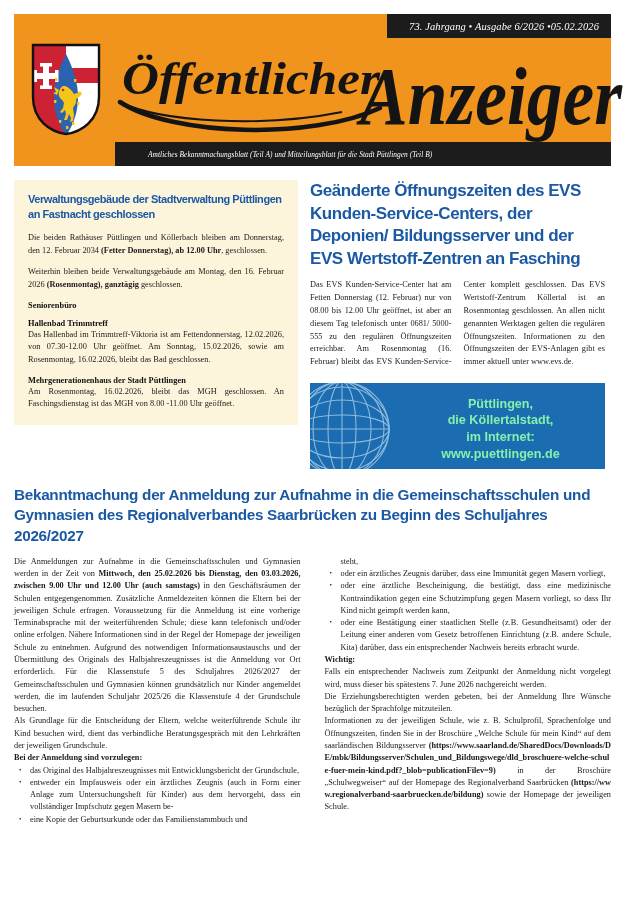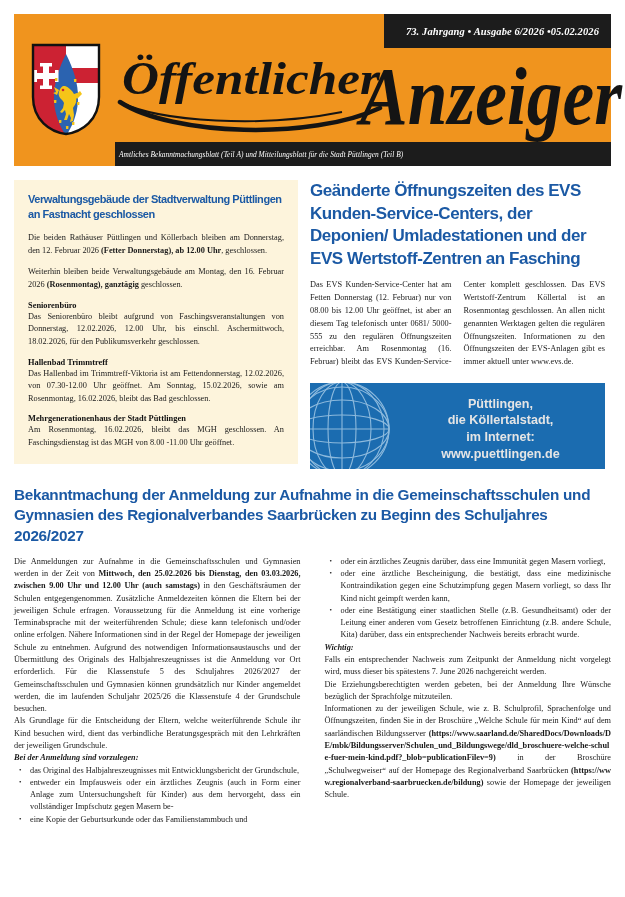--- a/index.html
+++ b/index.html
@@ -21,44 +21,44 @@
     position: relative;
     margin: 14px 14px 0 14px;
     height: 152px;
     background: #f0941e;
     box-sizing: border-box;
   }
   .issue-bar {
     position: absolute;
     top: 0;
     right: 0;
-    height: 34px;
+    height: 24px;
     background: #1c1c1c;
     color: #ffffff;
     display: flex;
     align-items: center;
     padding: 0 12px 0 22px;
     font-family: "Liberation Serif", serif;
     font-style: italic;
-    font-weight: bold;
+    font-weight: normal;
     font-size: 10.5px;
     letter-spacing: 0.1px;
     white-space: nowrap;
   }
   .subtitle-bar {
     position: absolute;
     left: 101px;
     right: 0;
     bottom: 0;
     height: 24px;
     background: #1c1c1c;
     color: #ffffff;
     display: flex;
     align-items: center;
-    padding-left: 4px;
+    padding-left: 33px;
     font-family: "Liberation Serif", serif;
     font-style: italic;
     font-size: 7.4px;
     letter-spacing: 0.05px;
     white-space: nowrap;
   }
   .crest {
     position: absolute;
     left: 16px;
     top: 28px;
@@ -160,21 +160,21 @@
   .promo .ptext {
     position: absolute;
     left: 96px;
     right: 10px;
     top: 13px;
     text-align: center;
     font-family: "Liberation Sans", sans-serif;
     font-weight: bold;
     font-size: 12.6px;
     line-height: 1.32;
-    color: #e5e5e5;
+    color: #86efac;
   }
 
   
   .bottom {
     margin: 16px 14px 0 14px;
   }
   h1.headline-wide {
     font-family: "Liberation Sans", sans-serif;
     font-weight: bold;
     font-size: 15.3px;
@@ -210,21 +210,20 @@
     content: "\2022";
     position: absolute;
     left: -11px;
     top: 0;
     font-size: 7px;
   }
   .lbl {
     font-weight: bold;
     display: block;
     text-align: left;
-    font-style: italic;
   }
   .nowrapish { word-break: break-all; }
 </style>
 </head>
 <body>
 
 <header class="masthead">
 
   <div class="issue-bar">
     <span>73. Jahrgang • Ausgabe 6/2026 •05.02.2026</span>
@@ -290,43 +289,42 @@
     <span>Amtliches Bekanntmachungsblatt (Teil A) und Mitteilungsblatt für die Stadt Püttlingen (Teil B)</span>
   </div>
 </header>
 
 <section class="content">
 
   <div class="col-left">
     <div class="panel-cream">
       <h1 class="headline">Verwaltungsgebäude der Stadtverwaltung Püttlingen an Fastnacht geschlossen</h1>
 
-      <p class="body"><span>Die beiden Rathäuser Püttlingen und Köllerbach bleiben am Donnerstag, den 12. Februar 2026 </span><b>(Fetter Donnerstag), ab 12.00 Uhr</b><span>, geschlossen.</span></p>
+      <p class="body"><span>Die beiden Rathäuser Püttlingen und Köllerbach bleiben am Donnerstag, den 12. Februar 2034 </span><b>(Fetter Donnerstag), ab 12.00 Uhr</b><span>, geschlossen.</span></p>
 
       <p class="body"><span>Weiterhin bleiben beide Verwaltungsgebäude am Montag, den 16. Februar 2026 </span><b>(Rosenmontag), ganztägig</b><span> geschlossen.</span></p>
 
       <div style="margin-top:9px;">
         <p class="sub">Seniorenbüro</p>
-        <p class="body">Das Seniorenbüro bleibt aufgrund von Faschingsveranstaltungen von Donnerstag, 12.02.2026, 12.00 Uhr, bis einschl. Aschermittwoch, 18.02.2026, für den Publikumsverkehr geschlossen.</p>
       </div>
 
       <div style="margin-top:9px;">
         <p class="sub">Hallenbad Trimmtreff</p>
         <p class="body">Das Hallenbad im Trimmtreff-Viktoria ist am Fettendonnerstag, 12.02.2026, von 07.30-12.00 Uhr geöffnet. Am Sonntag, 15.02.2026, sowie am Rosenmontag, 16.02.2026, bleibt das Bad geschlossen.</p>
       </div>
 
       <div style="margin-top:9px;">
         <p class="sub">Mehrgenerationenhaus der Stadt Püttlingen</p>
         <p class="body">Am Rosenmontag, 16.02.2026, bleibt das MGH geschlossen. An Faschingsdienstag ist das MGH von 8.00 -11.00 Uhr geöffnet.</p>
       </div>
     </div>
   </div>
 
   <div class="col-right">
-    <h1 class="headline right">Geänderte Öffnungszeiten des EVS Kunden-Service-Centers, der Deponien/ Umladestationen und der EVS Wertstoff-Zentren an Fasching</h1>
+    <h1 class="headline right">Geänderte Öffnungszeiten des EVS Kunden-Service-Centers, der Deponien/ Bildungsserver und der EVS Wertstoff-Zentren an Fasching</h1>
 
     <div class="evs-cols">
       <p>Das EVS Kunden-Service-Center hat am Fetten Donnerstag (12. Februar) nur von 08.00 bis 12.00 Uhr geöffnet, ist aber an diesem Tag telefonisch unter 0681/ 5000-555 zu den regulären Öffnungszeiten erreichbar. Am Rosenmontag (16. Februar) bleibt das EVS Kunden-Service-Center komplett geschlossen. Das EVS Wertstoff-Zentrum Köllertal ist an Rosenmontag geschlossen. An allen nicht genannten Werktagen gelten die regulären Öffnungszeiten. Informationen zu den Öffnungszeiten der EVS-Anlagen gibt es immer aktuell unter www.evs.de.</p>
     </div>
 
     <div class="promo">
       <div class="globe">
         <svg viewBox="0 0 108 104" xmlns="http://www.w3.org/2000/svg">
           <g fill="none" stroke="#a9cde8" stroke-width="1.1" opacity="0.95">
             <circle cx="54" cy="52" r="47"></circle>
@@ -361,20 +359,21 @@
       <p>Als Grundlage für die Entscheidung der Eltern, welche weiterführende Schule ihr Kind besuchen wird, dient das verbindliche Beratungsgespräch mit den Lehrkräften der jeweiligen Grundschule.</p>
       <p class="lbl">Bei der Anmeldung sind vorzulegen:</p>
       <ul>
         <li>das Original des Halbjahreszeugnisses mit Entwicklungsbericht der Grundschule,</li>
         <li>entweder ein Impfausweis oder ein ärztliches Zeugnis (auch in Form einer Anlage zum Untersuchungsheft für Kinder) aus dem hervorgeht, dass ein vollständiger Impfschutz gegen Masern be-</li>
         <li>eine Kopie der Geburtsurkunde oder das Familienstammbuch und</li>
       </ul>
     </div>
 
     <div>
+      <p style="padding-left:16px;">steht,</p>
       <ul>
         <li>oder ein ärztliches Zeugnis darüber, dass eine Immunität gegen Masern vorliegt,</li>
         <li>oder eine ärztliche Bescheinigung, die bestätigt, dass eine medizinische Kontraindikation gegen eine Schutzimpfung gegen Masern vorliegt, so dass Ihr Kind nicht geimpft werden kann,</li>
         <li>oder eine Bestätigung einer staatlichen Stelle (z.B. Gesundheitsamt) oder der Leitung einer anderen vom Gesetz betroffenen Einrichtung (z.B. andere Schule, Kita) darüber, dass ein entsprechender Nachweis bereits erbracht wurde.</li>
       </ul>
       <p class="lbl">Wichtig:</p>
       <p>Falls ein entsprechender Nachweis zum Zeitpunkt der Anmeldung nicht vorgelegt wird, muss dieser bis spätestens 7. June 2026 nachgereicht werden.</p>
       <p>Die Erziehungsberechtigten werden gebeten, bei der Anmeldung Ihre Wünsche bezüglich der Sprachfolge mitzuteilen.</p>
       <p><span>Informationen zu der jeweiligen Schule, wie z. B. Schulprofil, Sprachenfolge und Öffnungszeiten, finden Sie in der Broschüre „Welche Schule für mein Kind“ auf dem saarländischen Bildungsserver </span><b class="nowrapish">(https://www.saarland.de/SharedDocs/Downloads/DE/mbk/Bildungsserver/Schulen_und_Bildungswege/dld_broschuere-welche-schule-fuer-mein-kind.pdf?_blob=publicationFilev=9)</b><span> in der Broschüre „Schulwegweiser“ auf der Homepage des Regionalverband Saarbrücken </span><b class="nowrapish">(https://www.regionalverband-saarbruecken.de/bildung)</b><span> sowie der Homepage der jeweiligen Schule.</span></p>
     </div>

